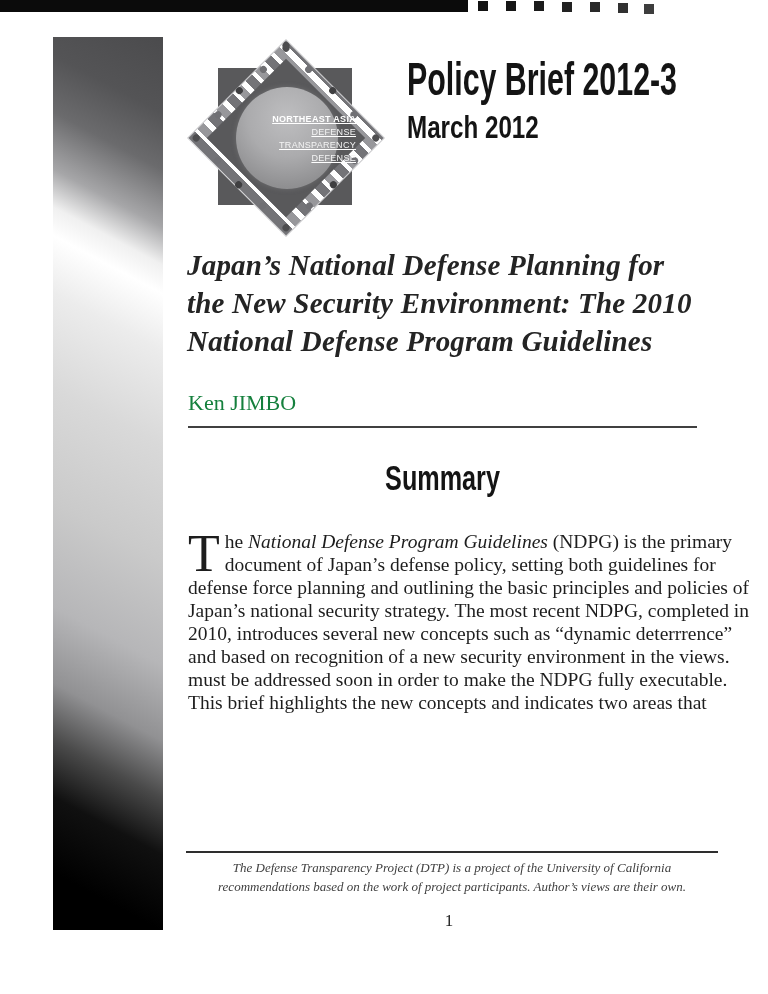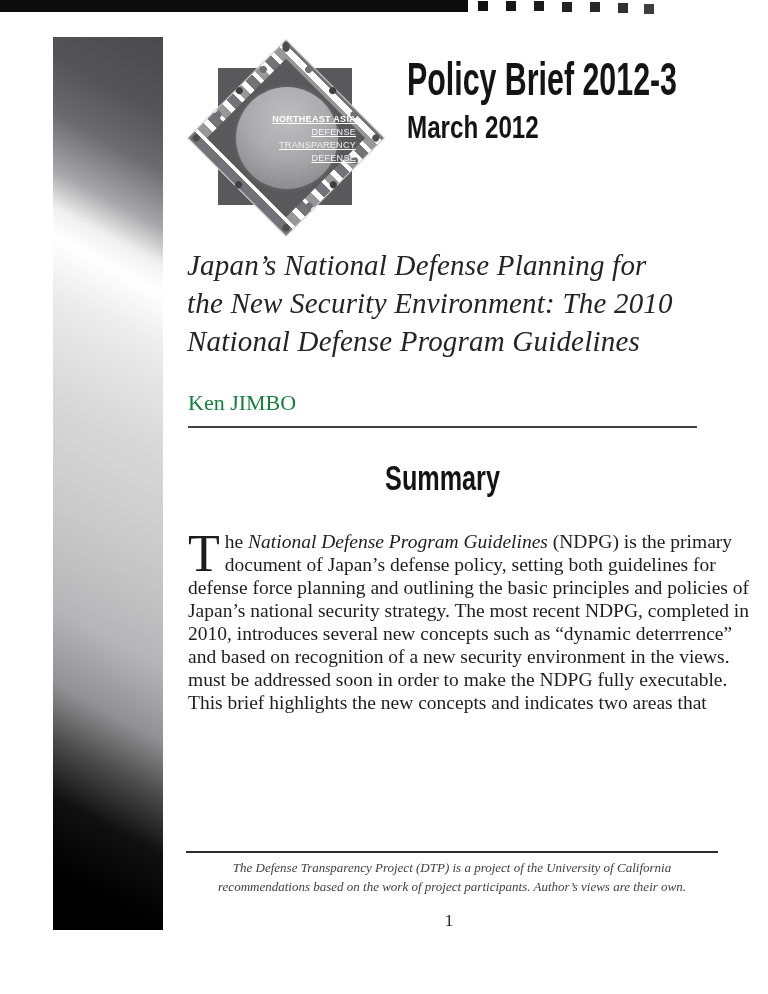--- a/index.html
+++ b/index.html
@@ -43,21 +43,21 @@
   
   .brief-title{position:absolute;left:407px;top:56px;font-family:"Liberation Sans", sans-serif;
         font-weight:700;font-size:46px;line-height:46px;color:#141414;white-space:nowrap;
         transform:scaleX(.66);transform-origin:0 0;letter-spacing:0;}
   .brief-date{position:absolute;left:407px;top:112px;font-family:"Liberation Sans", sans-serif;
         font-weight:700;font-size:31px;line-height:31px;color:#141414;white-space:nowrap;
         transform:scaleX(.78);transform-origin:0 0;}
 
   
   .doc-title{position:absolute;left:187px;top:246px;width:550px;font-style:italic;
-        font-size:29px;line-height:38px;letter-spacing:.2px;color:#242424;}
+        font-size:29px;line-height:38px;letter-spacing:.2px;color:#242424;font-weight:bold;}
   .title-line{white-space:nowrap;}
   .author{position:absolute;left:188px;top:390px;font-size:22px;line-height:26px;color:#15803d;}
   .rule1{position:absolute;left:188px;top:426px;width:509px;height:2px;background:#404040;}
 
   
   .summary-h{position:absolute;left:188px;top:460px;width:509px;text-align:center;
         font-family:"Liberation Sans", sans-serif;font-weight:700;font-size:35px;line-height:35px;
         color:#141414;transform:scaleX(.72);transform-origin:50% 0;white-space:nowrap;}
   .para{position:absolute;left:188px;top:530px;width:545px;font-size:19.5px;line-height:23px;color:#1d1d1d;}
   .dropcap{float:left;font-size:52px;line-height:44px;padding:2px 5px 0 0;color:#1d1d1d;}

